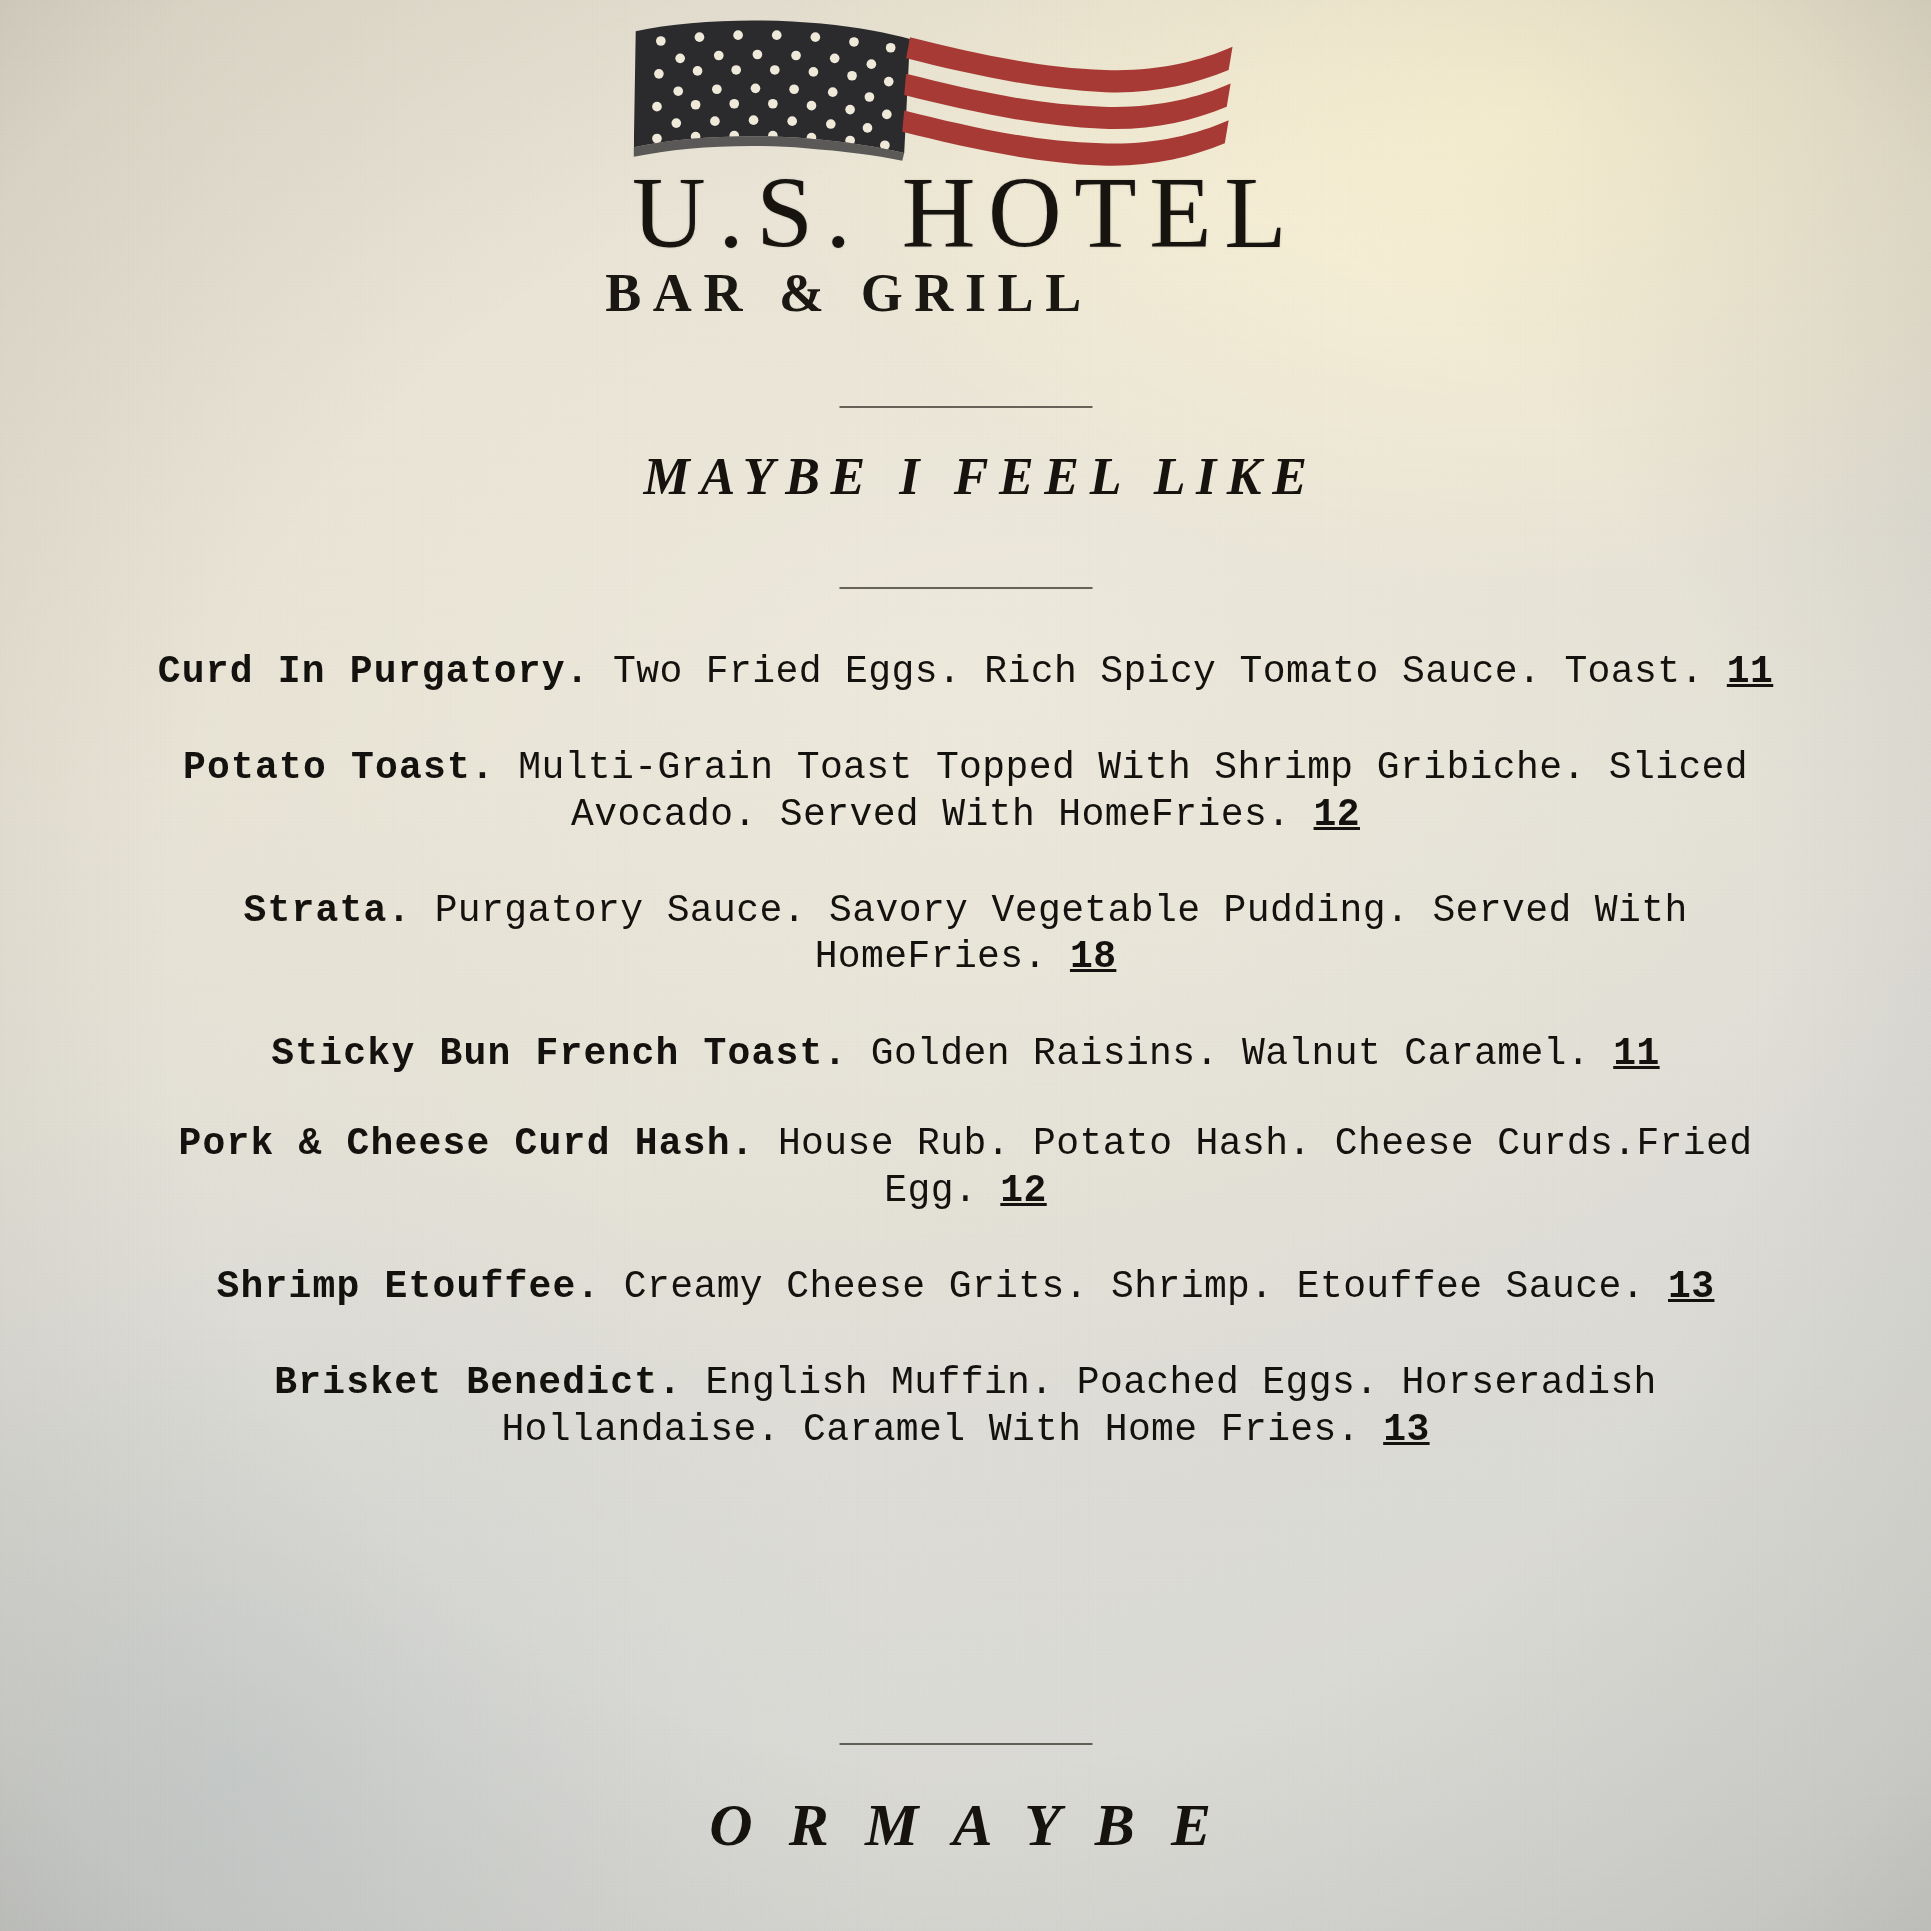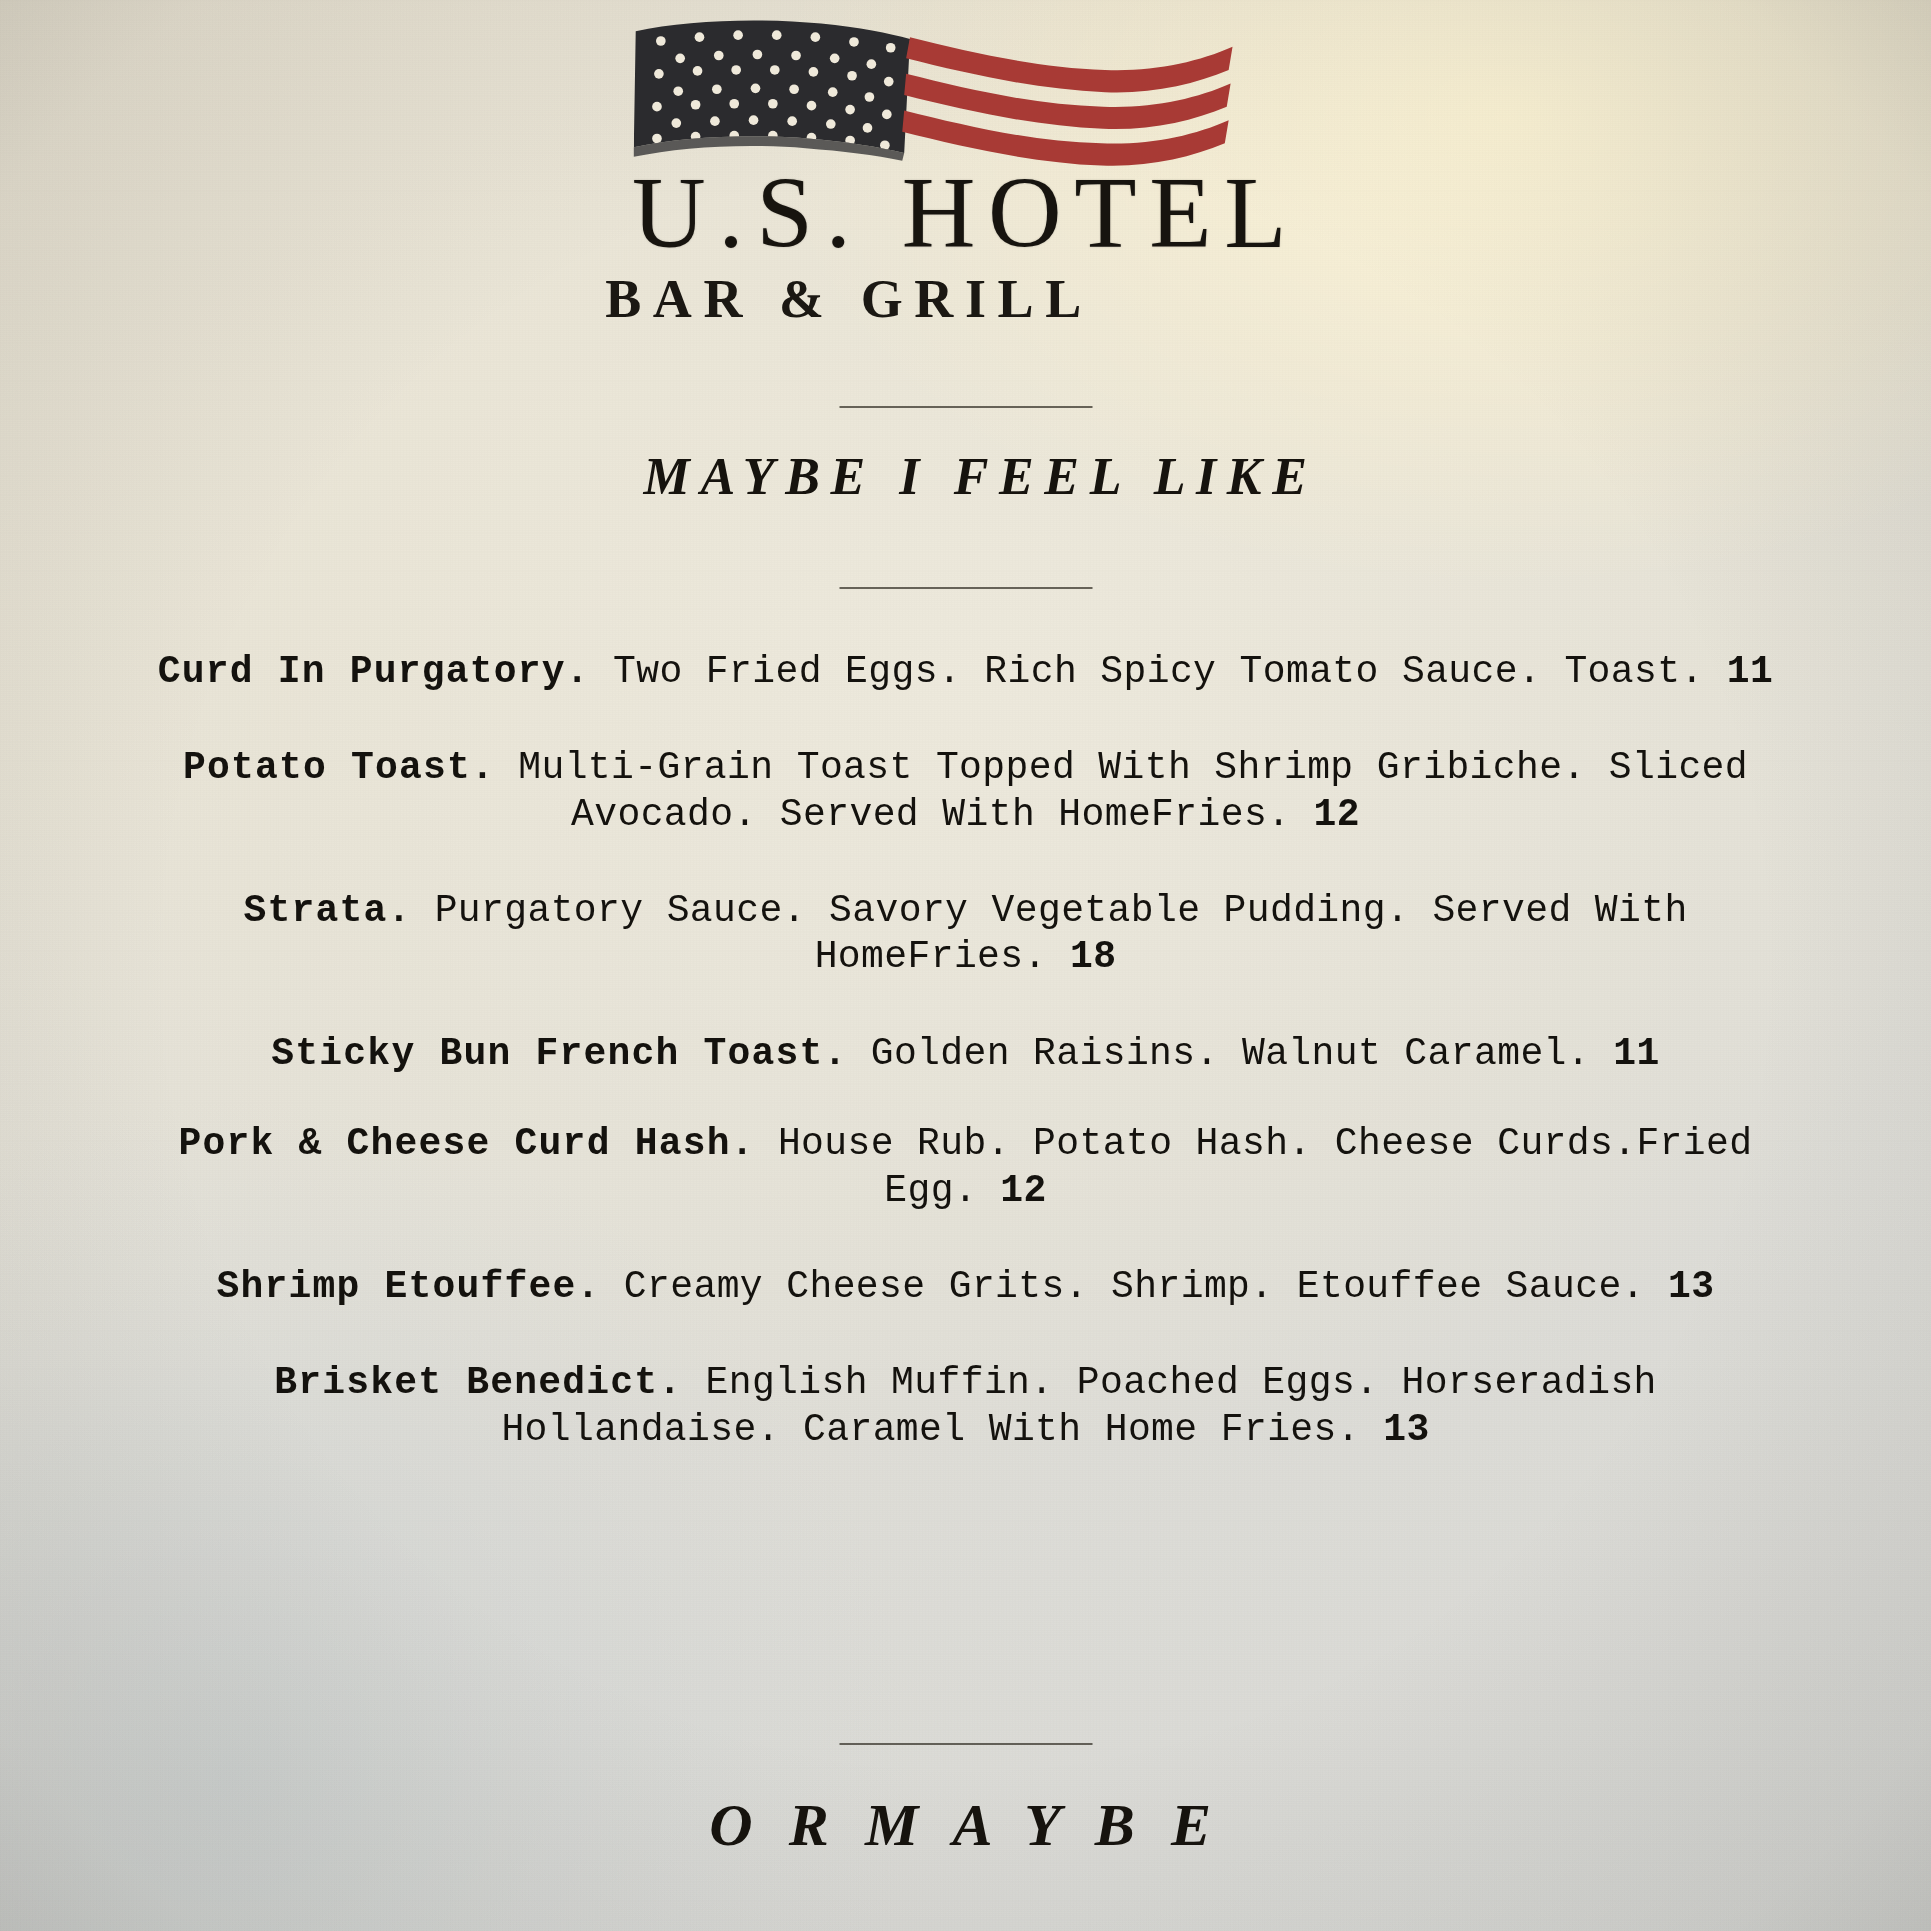--- a/index.html
+++ b/index.html
@@ -68,21 +68,21 @@
     font-family: "Liberation Serif", serif;
     font-weight: normal;
     font-size: 102px;
     letter-spacing: 12.6px;
     color: #17140f;
     line-height: 1;
     text-shadow: 0 0 1.9px rgba(40,36,30,0.25);
   }
   .brand-sub {
     position: absolute;
-    top: 272px;
+    top: 266px;
     left: 0;
     width: 1698px;
     text-align: center;
     font-family: "Liberation Serif", serif;
     font-weight: bold;
     font-size: 54px;
     letter-spacing: 11.6px;
     color: #1b1813;
     line-height: 1;
   }
@@ -132,20 +132,21 @@
   }
   .menu-item .name {
     font-weight: bold;
     letter-spacing: 1.2px;
   }
   .menu-item .desc {
     font-weight: normal;
   }
   .menu-item .price {
     font-weight: bold;
+    text-decoration: underline;
   }
   .gap-1 { height: 50px; }
   .gap-2 { height: 44px; }
 
   
   #section-next {
     position: absolute;
     top: 1791px;
     left: 0;
     width: 1931px;

